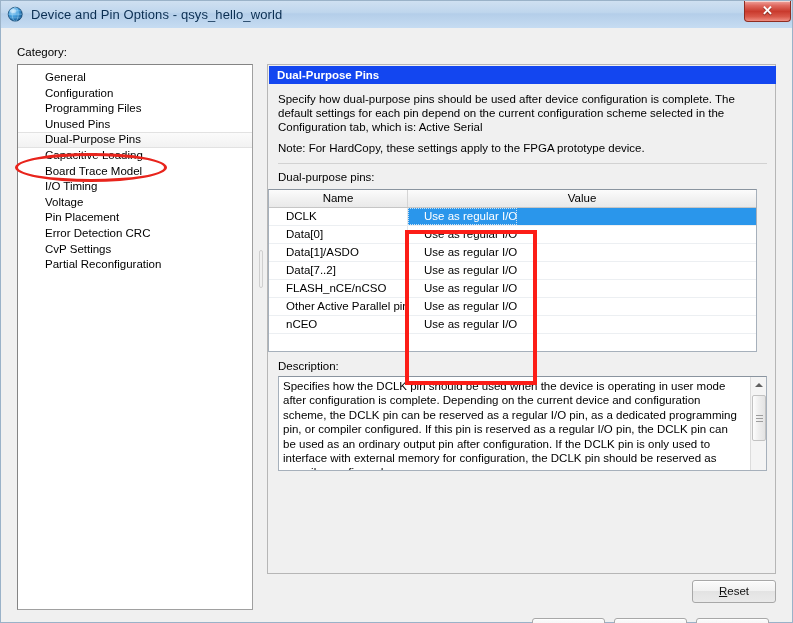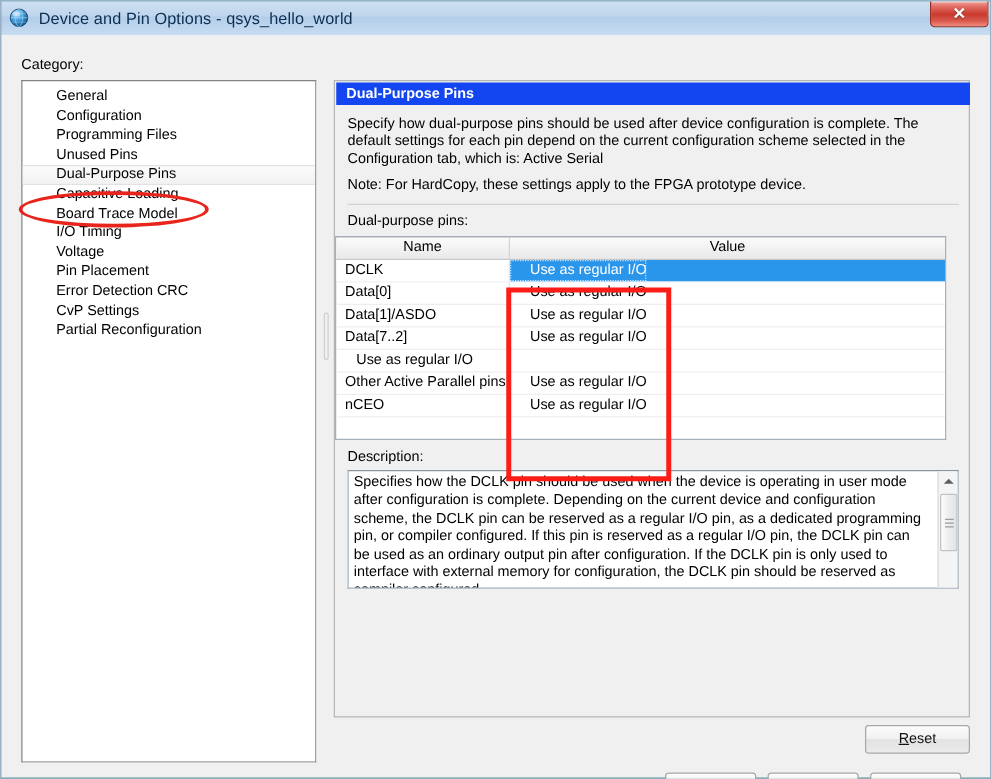--- a/index.html
+++ b/index.html
@@ -15,21 +15,21 @@
     font-size: 11.5px;
     color: #000;
     background: #f0f0f0;
   }
 
   
   #window {
     position: relative;
     width: 793px;
     height: 623px;
-    background: #0f766e;
+    background: #14532d;
     box-sizing: border-box;
     border: 1px solid #9ab2c8;
   }
 
   
   #titlebar {
     position: absolute;
     left: 0; top: 0;
     width: 791px;
     height: 27px;
@@ -238,21 +238,21 @@
     color: #fff;
   }
   .trow.selected .cell-value .val-inner {
     outline: 1px dotted #c9e3f7;
     outline-offset: -1px;
   }
   .cell-name {
     width: 139px;
     font-size: 11.5px;
     line-height: 17px;
-    padding-left: 7px;
+    padding-left: 17px;
     border-right: 1px solid #e3e6e9;
     box-sizing: border-box;
     white-space: nowrap;
     overflow: hidden;
   }
   .cell-value {
     width: 348px;
     font-size: 11.5px;
     line-height: 17px;
     box-sizing: border-box;
@@ -459,20 +459,21 @@
         </div>
         <div class="trow">
           <div class="cell-name">Data[1]/ASDO</div>
           <div class="cell-value"><span class="val-inner">Use as regular I/O</span></div>
         </div>
         <div class="trow">
           <div class="cell-name">Data[7..2]</div>
           <div class="cell-value"><span class="val-inner">Use as regular I/O</span></div>
         </div>
         <div class="trow">
+          <div class="cell-name">FLASH_nCE/nCSO</div>
           <div class="cell-value"><span class="val-inner">Use as regular I/O</span></div>
         </div>
         <div class="trow">
           <div class="cell-name">Other Active Parallel pins</div>
           <div class="cell-value"><span class="val-inner">Use as regular I/O</span></div>
         </div>
         <div class="trow">
           <div class="cell-name">nCEO</div>
           <div class="cell-value"><span class="val-inner">Use as regular I/O</span></div>
         </div>

